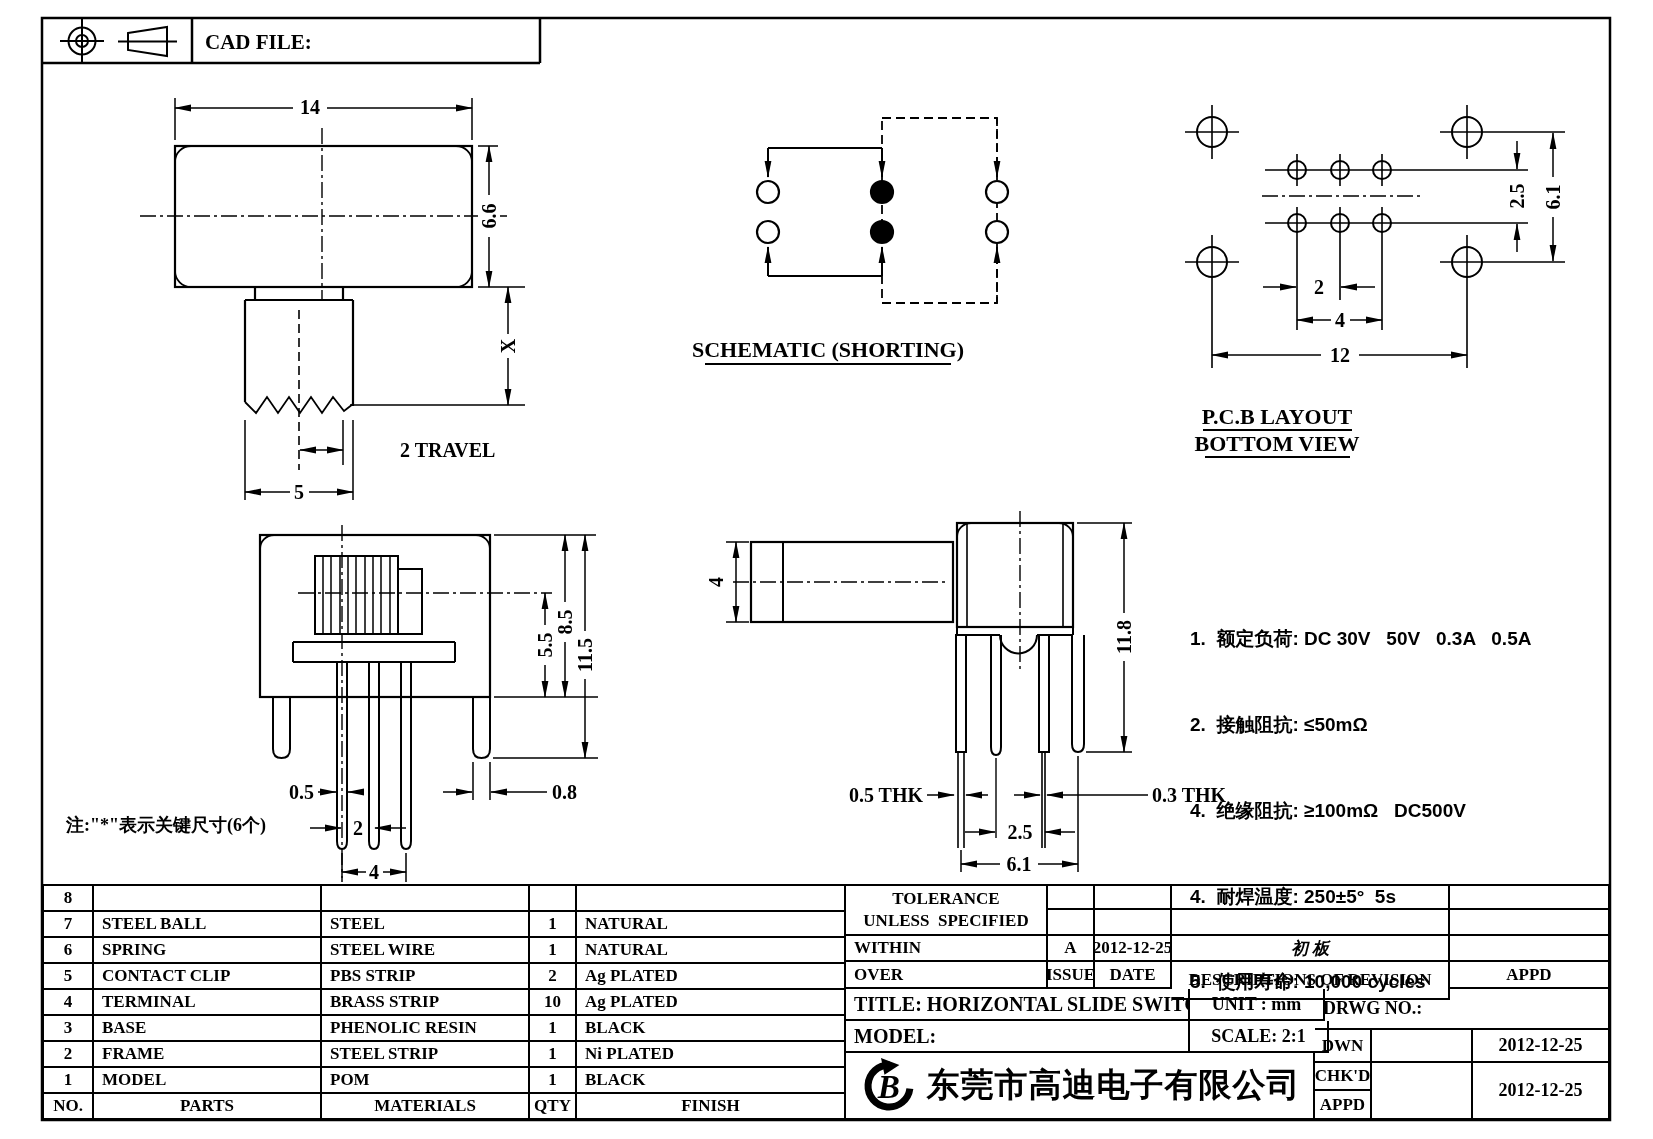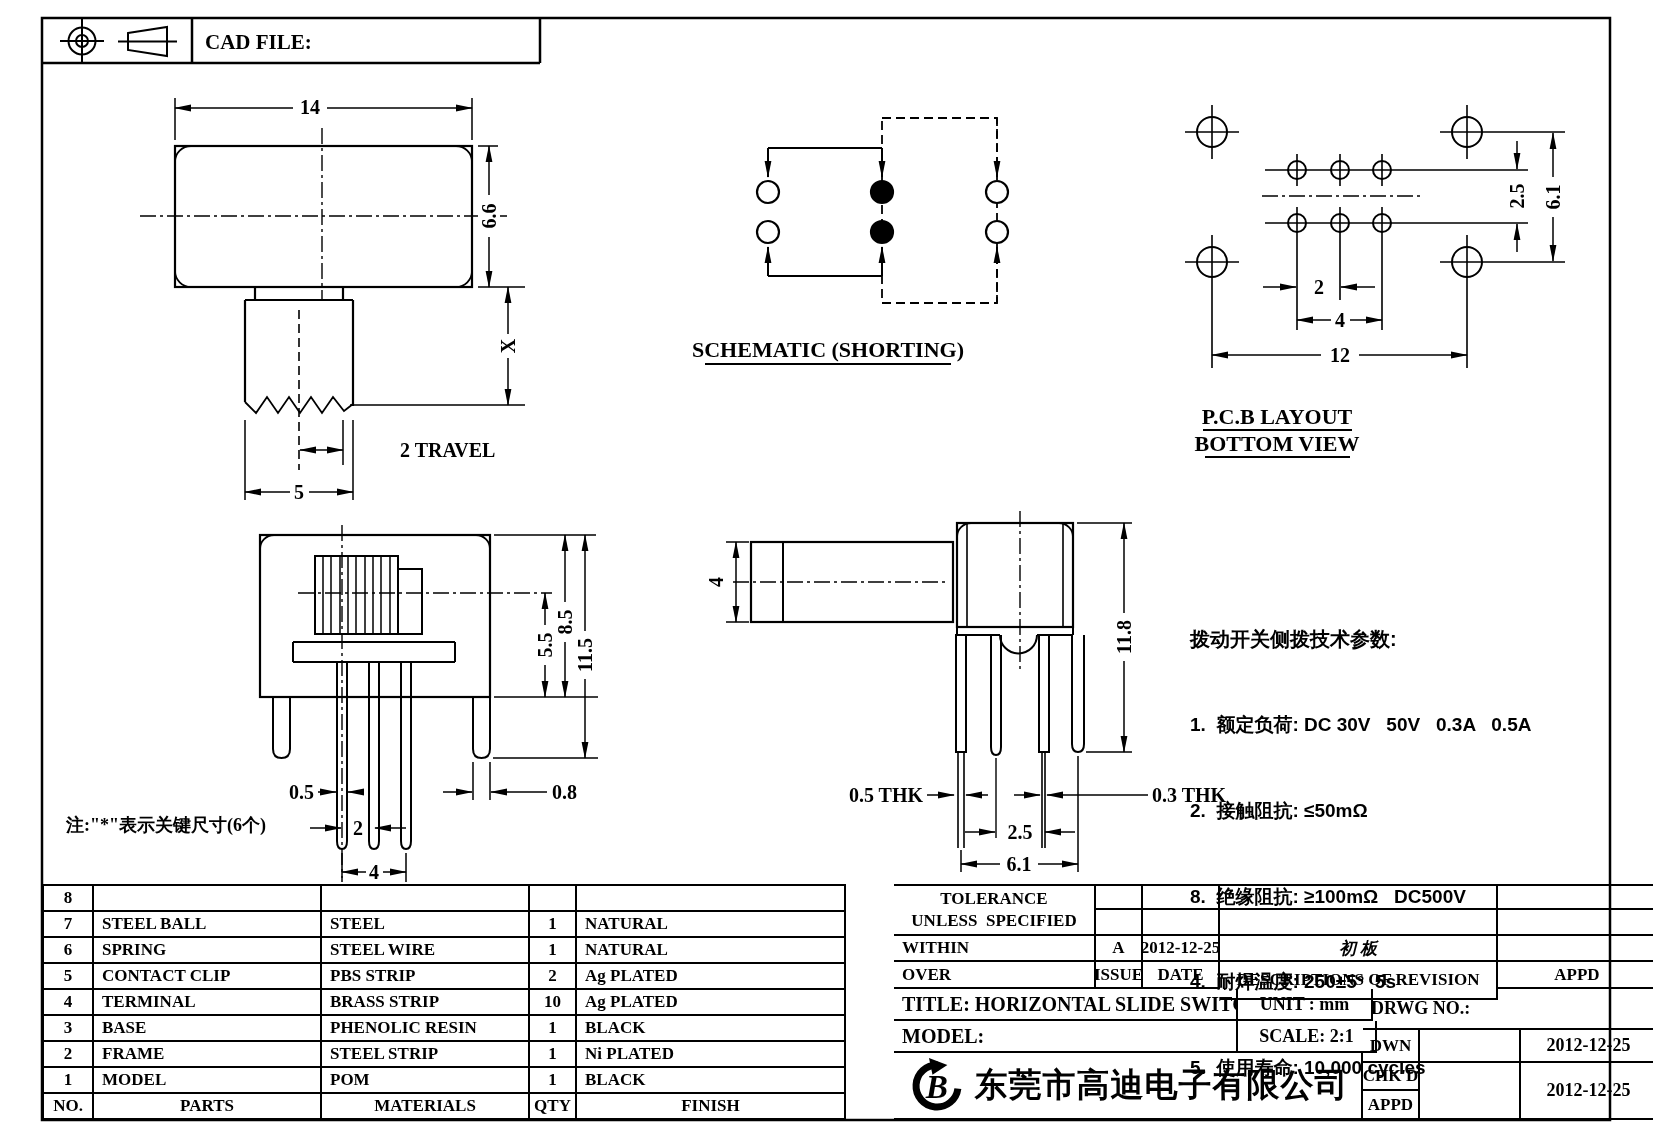--- a/index.html
+++ b/index.html
@@ -19,21 +19,21 @@
           display:grid;grid-template-columns:50px 228px 208px 47px auto;
           grid-template-rows:repeat(9,1fr);
           border-top:2px solid #000;border-left:2px solid #000;box-sizing:border-box;}
   .ptable .c{border-right:2px solid #000;border-bottom:2px solid #000;
              font:bold 17px "Liberation Serif",serif;display:flex;align-items:center;
              padding-left:8px;box-sizing:border-box;overflow:hidden;white-space:nowrap;}
   .ptable .cc{justify-content:center;padding-left:0;}
   
   .cell{position:absolute;box-sizing:border-box;border-right:2px solid #000;border-bottom:2px solid #000;
         font:bold 17px "Liberation Serif",serif;display:flex;align-items:center;overflow:hidden;
-        white-space:nowrap;background:transparent;margin-left:48px;}
+        white-space:nowrap;background:transparent;}
   .bt{border-top:2px solid #000;}
   .ctr{justify-content:center;}
   .lp{padding-left:8px;}
   .big{font-size:20px;}
   .company-name{font:bold 33px "Liberation Sans",sans-serif;letter-spacing:1px;margin-left:10px;}
 </style>
 </head>
 <body>
 
 <div class="sheet">
@@ -254,24 +254,23 @@
       </g>
   <text class="dt" x="923" y="802" text-anchor="end">0.5 THK</text>
   <text class="dt" x="1152" y="802">0.3 THK</text>
   <rect x="1001" y="821" width="38" height="22" fill="#fff"></rect>
   <text class="dt" x="1020" y="839" text-anchor="middle">2.5</text>
   <rect x="1000" y="853" width="38" height="22" fill="#fff"></rect>
   <text class="dt" x="1019" y="871" text-anchor="middle">6.1</text>
 </svg>
 
 <div class="tech">
-  <div class="ttl">拨动开关侧拨技术参数:</div>
   <div>1.  额定负荷: DC 30V   50V   0.3A   0.5A</div>
   <div>2.  接触阻抗: ≤50mΩ</div>
-  <div>8.  绝缘阻抗: ≥100mΩ   DC500V</div>
+  <div>4.  绝缘阻抗: ≥100mΩ   DC500V</div>
   <div>4.  耐焊温度: 250±5°  5s</div>
   <div>5.  使用寿命: 10,000 cycles</div>
   
   
   
   
 </div>
 
 <div class="ptable">
   <div class="c cc">8</div>

